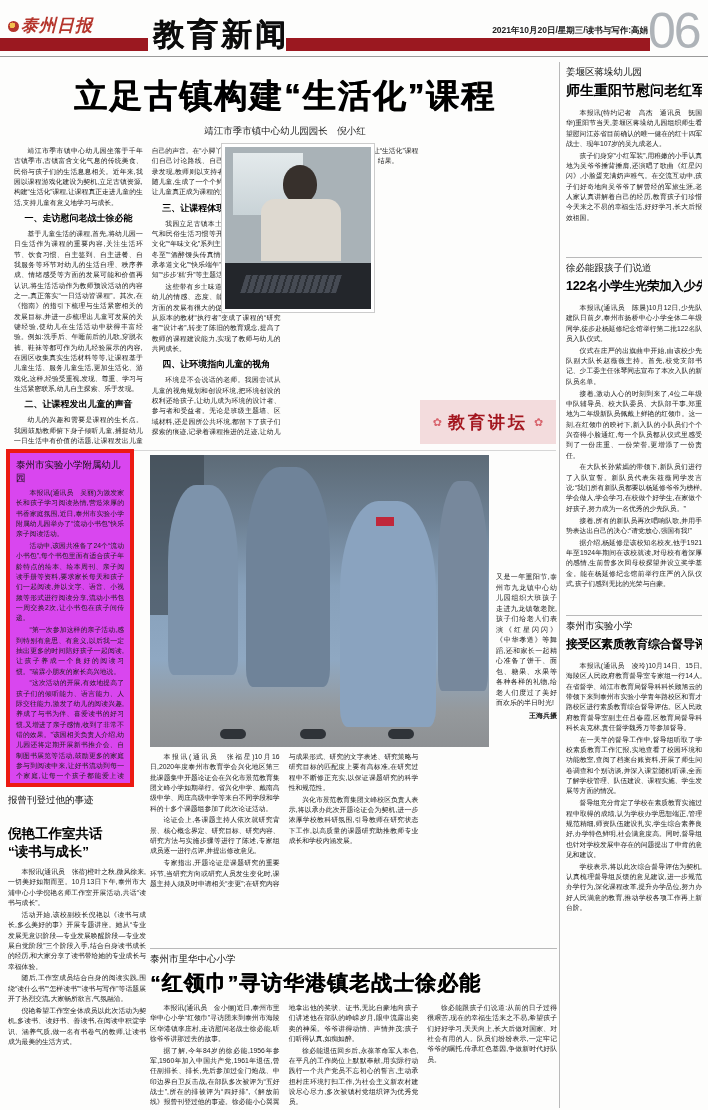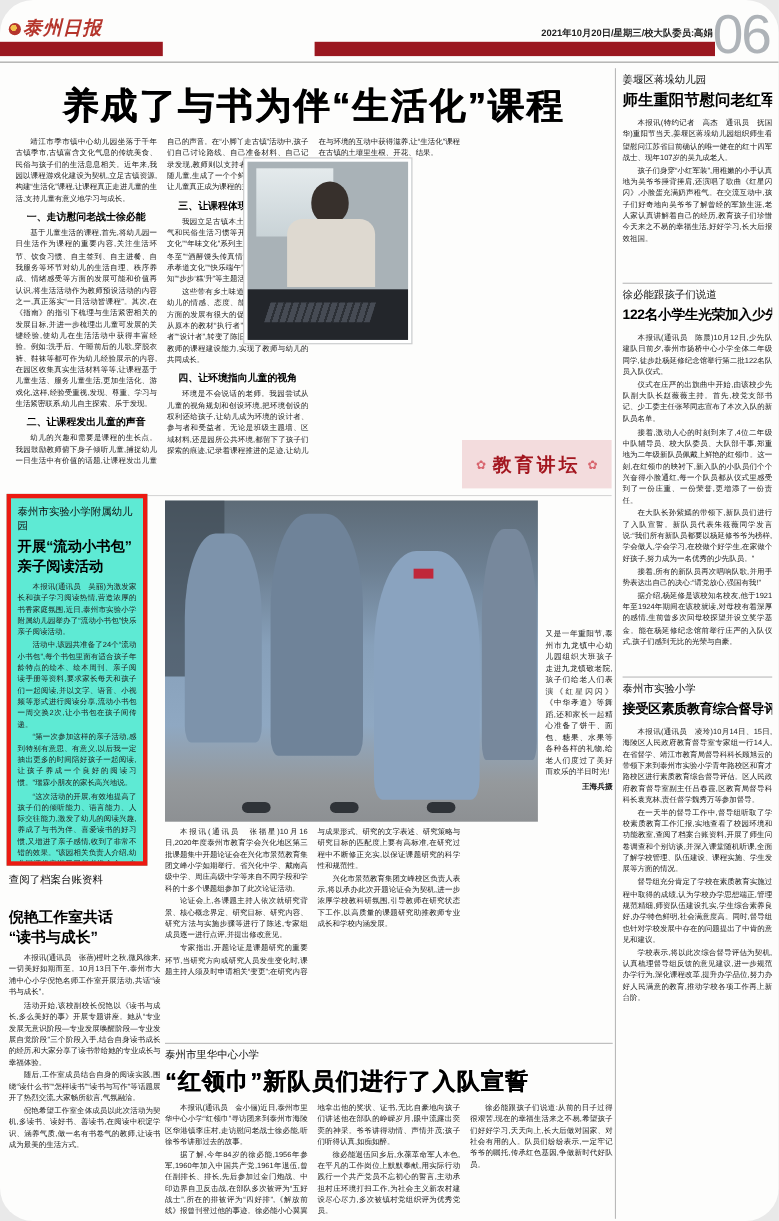--- a/index.html
+++ b/index.html
@@ -1,17 +1,17 @@
 <!DOCTYPE html>
 <html><head>
 <meta charset="utf-8">
 <style>
   html,body{margin:0;padding:0;background:#e9e9e9;}
   #page{position:relative;width:708px;height:1110px;background:#fdfdfc;overflow:hidden;
-        font-family:"Liberation Sans",sans-serif;color:#1b1b1b;margin:0 auto;border-radius:30px;}
+        font-family:"Liberation Sans",sans-serif;color:#1b1b1b;margin:0 auto;}
   
   .logo{position:absolute;left:8px;top:14px;width:120px;height:26px;color:#b5352c;
         font-weight:bold;font-size:17px;font-style:italic;letter-spacing:1px;white-space:nowrap;}
   .logo-dot{display:inline-block;width:11px;height:11px;border-radius:50%;
         background:radial-gradient(circle at 40% 40%,#f2c14d 0 30%,#b5352c 32% 100%);vertical-align:middle;margin-right:2px;}
   .bar{position:absolute;height:13px;background:#9b1820;}
   #bar-a{left:0;top:38px;width:148px;}
   #bar-b{left:286px;top:38px;width:364px;}
   .section-title{position:absolute;left:153px;top:14px;font-size:31px;font-weight:bold;color:#0c0c0c;
         letter-spacing:3px;text-shadow:.6px 0 0 #0c0c0c;white-space:nowrap;}
@@ -35,21 +35,21 @@
   .ph-body{position:absolute;left:36px;top:52px;width:80px;height:62px;border-radius:14px 14px 0 0;background:#ded9d0;}
   .ph-desk{position:absolute;left:0;bottom:0;width:100%;height:46px;background:#23262b;}
   .ph-kbd{position:absolute;left:18px;bottom:16px;width:96px;height:18px;background:repeating-linear-gradient(90deg,#464b54 0 5px,#2c3036 5px 7px);transform:skewX(-18deg);}
   #forum-badge{position:absolute;left:406px;top:338px;width:136px;height:44px;background:#f3dcdd;
         display:flex;align-items:center;justify-content:center;gap:6px;}
   #forum-badge span.flower{color:#d8656e;font-size:11px;}
   #forum-badge b{color:#a3161f;font-size:17px;letter-spacing:3px;}
   #lead-underline{position:absolute;left:14px;top:450px;width:542px;border-top:1px solid #d6d6d6;}
   
   #red-box{position:absolute;left:6px;top:449px;width:128px;height:338px;border:4px solid #ec1a12;
-        background:#5eead4;box-sizing:border-box;padding:6px 6px 4px;overflow:hidden;}
+        background:#d946ef;box-sizing:border-box;padding:6px 6px 4px;overflow:hidden;}
   #red-box .headline{font-size:13px;font-weight:bold;line-height:1.35;margin:2px 0 6px;color:#000;}
   #niyan{position:absolute;left:8px;top:794px;width:138px;height:316px;overflow:hidden;}
   #niyan .headline{font-size:13.5px;font-weight:bold;line-height:1.3;margin:18px 0 7px;color:#000;}
   
   #photo2{position:absolute;left:150px;top:455px;width:339px;height:292px;overflow:hidden;
         background:linear-gradient(180deg,#5d6b77 0%,#6d8093 22%,#87a0ba 45%,#8fa8c2 70%,#95999c 88%,#8d9093 100%);}
   .ph2-fig{position:absolute;border-radius:40% 40% 8% 8%;}
   #photo2 .f1{left:18px;top:30px;width:70px;height:190px;background:#7d93ab;}
   #photo2 .f2{left:96px;top:12px;width:84px;height:220px;background:#6f8399;}
   #photo2 .f3{left:190px;top:46px;width:96px;height:226px;background:#8aa3bf;}
@@ -78,27 +78,29 @@
   .side-rule{position:absolute;left:566px;width:136px;border-top:1px solid #b9b9b9;}
   #srule1{top:257px;} #srule2{top:615px;}
 </style>
 </head>
 <body>
 
 <div id="page">
 
   <div class="logo"><span class="logo-dot"></span><span>泰州日报</span></div>
   <div id="bar-a" class="bar"></div>
+  <div class="section-title">教育新闻</div>
   <div id="bar-b" class="bar"></div>
-  <div class="dateline">2021年10月20日/星期三/校大队委员:高娟</div>
+  <div class="dateline">2021年10月20日/星期三/读书与写作:高娟</div>
   <div class="pagenum">06</div>
   <div class="hrule"></div>
 
   <div id="lead">
-    <div id="lead-headline">养成了与书为伴“生活化”课程</div>
+    <div id="lead-headline">立足古镇构建“生活化”课程</div>
+    <div id="lead-byline">靖江市季市镇中心幼儿园园长　倪小红</div>
     <div id="lead-body">
       <p class="p">靖江市季市镇中心幼儿园坐落于千年古镇季市,古镇富含文化气息的传统美食、民俗与孩子们的生活息息相关。近年来,我园以课程游戏化建设为契机,立足古镇资源,构建“生活化”课程,让课程真正走进儿童的生活,支持儿童有意义地学习与成长。</p>
       <p class="subhead">一、走访慰问老战士徐必能</p>
       <p class="p">基于儿童生活的课程,首先,将幼儿园一日生活作为课程的重要内容,关注生活环节、饮食习惯、自主签到、自主进餐、自我服务等环节对幼儿的生活自理、秩序养成、情绪感受等方面的发展可能和价值再认识,将生活活动作为教师预设活动的内容之一,真正落实“一日活动皆课程”。其次,在《指南》的指引下梳理与生活紧密相关的发展目标,并进一步梳理出儿童可发展的关键经验,使幼儿在生活活动中获得丰富经验。例如:洗手后、午睡前后的儿歌,穿脱衣裤、鞋袜等都可作为幼儿经验展示的内容,在园区收集真实生活材料等等,让课程基于儿童生活、服务儿童生活,更加生活化、游戏化,这样,经验受重视,发现、尊重、学习与生活紧密联系,幼儿自主探索、乐于发现。</p>
       <p class="subhead">二、让课程发出儿童的声音</p>
       <p class="p">幼儿的兴趣和需要是课程的生长点。我园鼓励教师俯下身子倾听儿童,捕捉幼儿一日生活中有价值的话题,让课程发出儿童自己的声音。在“小脚丫走古镇”活动中,孩子们自己讨论路线、自己准备材料、自己记录发现,教师则以支持者、合作者的身份追随儿童,生成了一个个鲜活的班本课程故事,让儿童真正成为课程的主人。</p>
       <p class="subhead">三、让课程体现本土的味道</p>
       <p class="p">我园立足古镇本土资源,结合节日、节气和民俗生活习惯等开展“孝道文化”“稻作文化”“年味文化”系列主题活动,开展了“乐享冬至”“酒酵馒头传真情”“记忆里的冬至”“传承孝道文化”“快乐端午”“重阳敬老”“‘根’为人知”“步步‘糕’升”等主题活动。</p>
       <p class="p">这些带有乡土味道的课程内容,不仅对幼儿的情感、态度、能力、知识、经验等方面的发展有很大的促进作用,而且使教师从原本的教材“执行者”变成了课程的“研究者”“设计者”,转变了陈旧的教育观念,提高了教师的课程建设能力,实现了教师与幼儿的共同成长。</p>
       <p class="subhead">四、让环境指向儿童的视角</p>
@@ -114,32 +116,28 @@
     <div id="forum-badge">
       <span class="flower">✿</span>
       <b>教育讲坛</b>
       <span class="flower">✿</span>
     </div>
   </div>
   <div id="lead-underline"></div>
 
   <div id="red-box">
     <div class="kicker">泰州市实验小学附属幼儿园</div>
-    <div class="headline">
-      <span>开展“流动小书包”</span><br>
-      <span>亲子阅读活动</span>
-    </div>
     <p class="p">本报讯(通讯员　吴丽)为激发家长和孩子学习阅读热情,营造浓厚的书香家庭氛围,近日,泰州市实验小学附属幼儿园举办了“流动小书包”快乐亲子阅读活动。</p>
     <p class="p">活动中,该园共准备了24个“流动小书包”,每个书包里面有适合孩子年龄特点的绘本、绘本周刊、亲子阅读手册等资料,要求家长每天和孩子们一起阅读,并以文字、语音、小视频等形式进行阅读分享,流动小书包一周交换2次,让小书包在孩子间传递。</p>
     <p class="p">“第一次参加这样的亲子活动,感到特别有意思、有意义,以后我一定抽出更多的时间陪好孩子一起阅读,让孩子养成一个良好的阅读习惯。”瑞霖小朋友的家长高兴地说。</p>
     <p class="p">“这次活动的开展,有效地提高了孩子们的倾听能力、语言能力、人际交往能力,激发了幼儿的阅读兴趣,养成了与书为伴、喜爱读书的好习惯,又增进了亲子感情,收到了非常不错的效果。”该园相关负责人介绍,幼儿园还将定期开展新书推介会、自制图书展览等活动,鼓励更多的家庭参与到阅读中来,让好书流动到每一个家庭,让每一个孩子都能爱上读书。</p>
   </div>
 
   <div id="niyan">
-    <div class="kicker">查阅了档案台账资料</div>
+    <div class="kicker">报曾刊登过他的事迹</div>
     <div class="headline">
       <span>倪艳工作室共话</span><br>
       <span>“读书与成长”</span>
     </div>
     <p class="p">本报讯(通讯员　张蓓)橙叶之秋,微风徐来,一切美好如期而至。10月13日下午,泰州市大浦中心小学倪艳名师工作室开展活动,共话“读书与成长”。</p>
     <p class="p">活动开始,该校副校长倪艳以《读书与成长,多么美好的事》开展专题讲座。她从“专业发展无意识阶段—专业发展唤醒阶段—专业发展自觉阶段”三个阶段入手,结合自身读书成长的经历,和大家分享了读书带给她的专业成长与幸福体验。</p>
     <p class="p">随后,工作室成员结合自身的阅读实践,围绕“读什么书”“怎样读书”“读书与写作”等话题展开了热烈交流,大家畅所欲言,气氛融洽。</p>
     <p class="p">倪艳希望工作室全体成员以此次活动为契机,多读书、读好书、善读书,在阅读中积淀学识、涵养气质,做一名有书卷气的教师,让读书成为最美的生活方式。</p>
   </div>
 
@@ -164,21 +162,21 @@
       <p class="p">本报讯(通讯员　张福星)10月16日,2020年度泰州市教育学会兴化地区第三批课题集中开题论证会在兴化市景范教育集团文峰小学如期举行。省兴化中学、戴南高级中学、周庄高级中学等来自不同学段和学科的十多个课题组参加了此次论证活动。</p>
       <p class="p">论证会上,各课题主持人依次就研究背景、核心概念界定、研究目标、研究内容、研究方法与实施步骤等进行了陈述,专家组成员逐一进行点评,并提出修改意见。</p>
       <p class="p">专家指出,开题论证是课题研究的重要环节,当研究方向或研究人员发生变化时,课题主持人须及时申请相关“变更”;在研究内容与成果形式、研究的文字表述、研究策略与研究目标的匹配度上要有高标准,在研究过程中不断修正充实,以保证课题研究的科学性和规范性。</p>
       <p class="p">兴化市景范教育集团文峰校区负责人表示,将以承办此次开题论证会为契机,进一步浓厚学校教科研氛围,引导教师在研究状态下工作,以高质量的课题研究助推教师专业成长和学校内涵发展。</p>
     </div>
   </div>
   <div id="mid-rule"></div>
 
   <div id="lihua">
     <div class="kicker">泰州市里华中心小学</div>
-    <div class="headline">“红领巾”新队员们进行了入队宣誓</div>
+    <div class="headline">“红领巾”寻访华港镇老战士徐必能</div>
     <div class="cols">
       <p class="p">本报讯(通讯员　金小俪)近日,泰州市里华中心小学“红领巾”寻访团来到泰州市海陵区华港镇李庄村,走访慰问老战士徐必能,听徐爷爷讲那过去的故事。</p>
       <p class="p">据了解,今年84岁的徐必能,1956年参军,1960年加入中国共产党,1961年退伍,曾任副排长、排长,先后参加过金门炮战、中印边界自卫反击战,在部队多次被评为“五好战士”,所在的排被评为“四好排”,《解放前线》报曾刊登过他的事迹。徐必能小心翼翼地拿出他的奖状、证书,无比自豪地向孩子们讲述他在部队的峥嵘岁月,眼中流露出奕奕的神采。爷爷讲得动情、声情并茂;孩子们听得认真,如痴如醉。</p>
       <p class="p">徐必能退伍回乡后,永葆革命军人本色,在平凡的工作岗位上默默奉献,用实际行动践行一个共产党员不忘初心的誓言,主动承担村庄环境打扫工作,为社会主义新农村建设尽心尽力,多次被镇村党组织评为优秀党员。</p>
       <p class="p">徐必能跟孩子们说道:从前的日子过得很艰苦,现在的幸福生活来之不易,希望孩子们好好学习,天天向上,长大后做对国家、对社会有用的人。队员们纷纷表示,一定牢记爷爷的嘱托,传承红色基因,争做新时代好队员。</p>
     </div>
   </div>
 
   <div id="vrule"></div>
 

